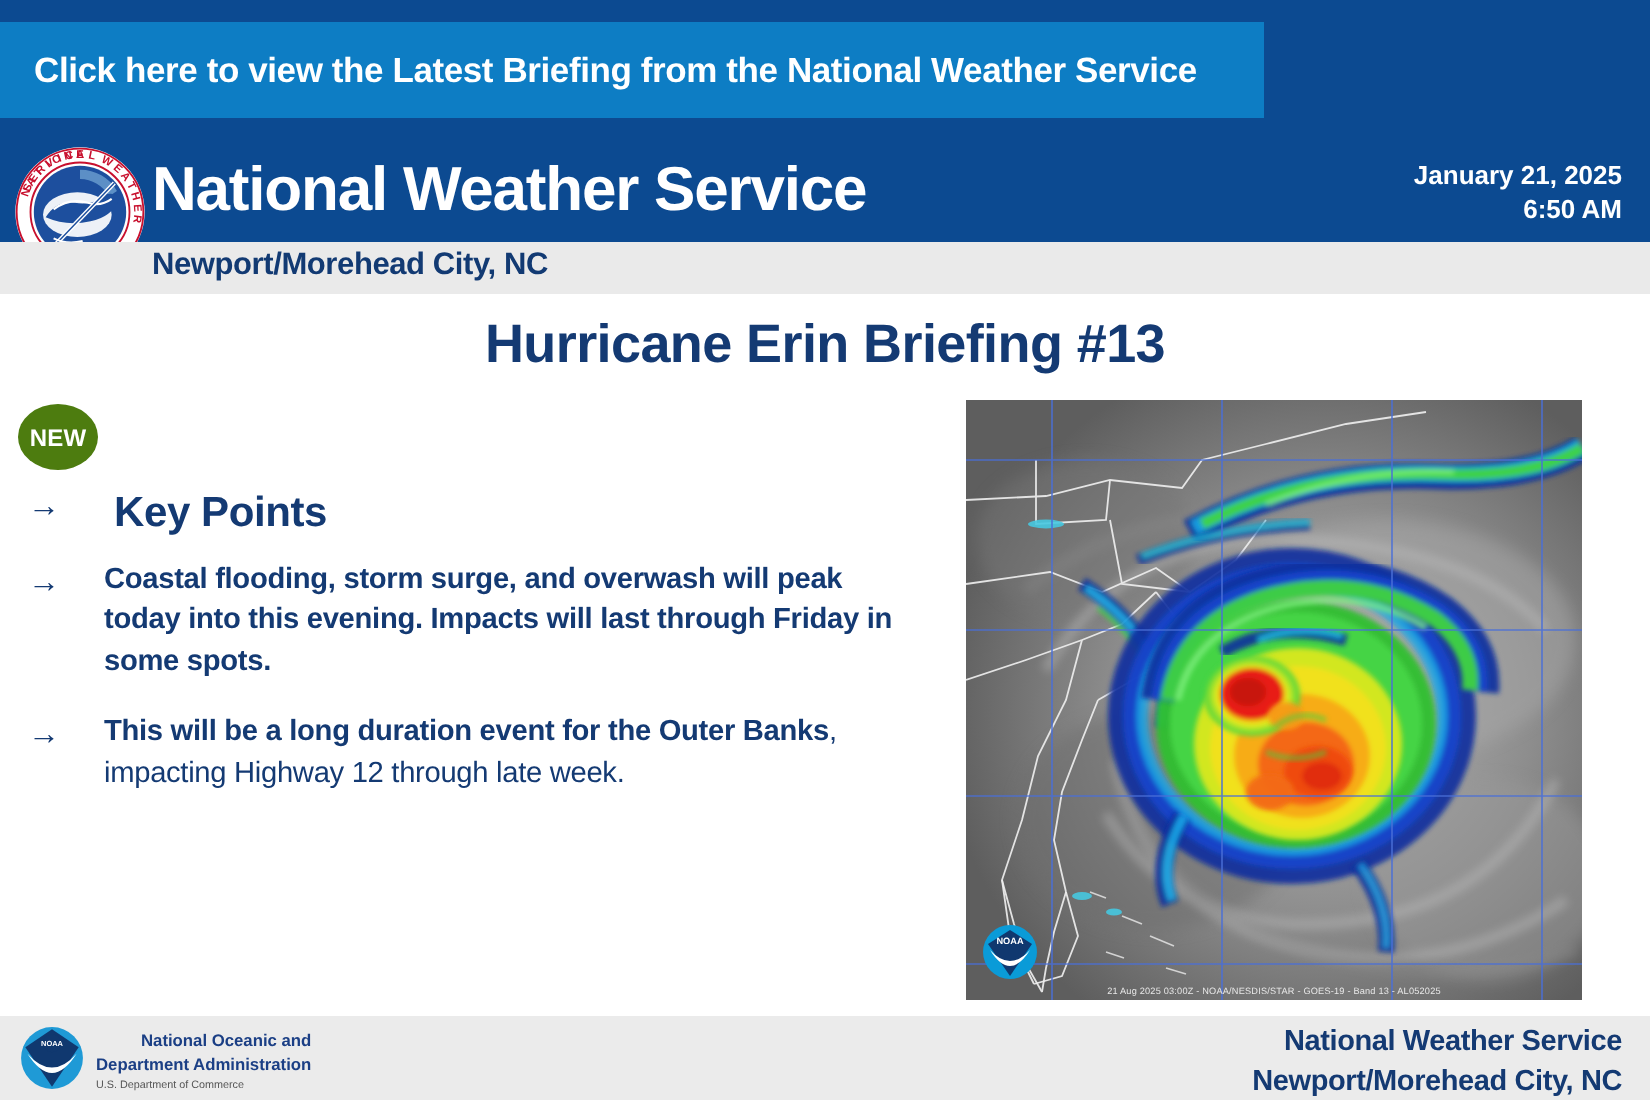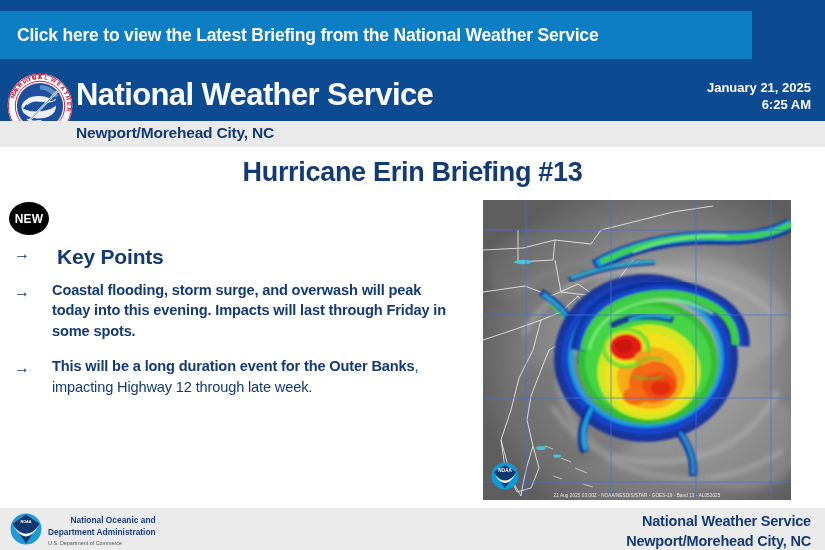--- a/index.html
+++ b/index.html
@@ -19,21 +19,21 @@
   .banner-strip {
     position: absolute;
     left: 0; top: 0;
     width: 825px;
     height: 68px;
     background: #0c4a91;
   }
   .banner-button {
     position: absolute;
     left: 0; top: 11px;
-    width: 752px;
+    width: 632px;
     height: 48px;
     background: #0d7dc4;
     display: flex;
     align-items: center;
   }
   .banner-button-label {
     color: #ffffff;
     font-size: 17.5px;
     font-weight: bold;
     letter-spacing: -0.2px;
@@ -105,21 +105,21 @@
     letter-spacing: -0.3px;
   }
 
   
   .new-badge {
     position: absolute;
     left: 9px; top: 202px;
     width: 40px;
     height: 33px;
     border-radius: 50%;
-    background: #000000;
+    background: #4d7c0f;
     color: #ffffff;
     font-size: 12px;
     font-weight: bold;
     display: flex;
     align-items: center;
     justify-content: center;
     letter-spacing: 0.1px;
   }
   .key-points-heading {
     position: absolute;
@@ -273,21 +273,21 @@
     <text transform="translate(50,50) rotate(159) translate(0,41) rotate(180)" text-anchor="middle">I</text>
     <text transform="translate(50,50) rotate(169) translate(0,41) rotate(180)" text-anchor="middle">C</text>
     <text transform="translate(50,50) rotate(180) translate(0,41) rotate(180)" text-anchor="middle">E</text>
   </g>
 </svg>
 
 <div class="nws-title">National Weather Service</div>
 
 <div class="nws-datetime">
   <div>January 21, 2025</div>
-  <div>6:25 AM</div>
+  <div>6:50 AM</div>
 </div>
 
 <div class="sub-band"></div>
 <div class="sub-band-label">Newport/Morehead City, NC</div>
 
 <div class="page-title">Hurricane Erin Briefing #13</div>
 
 <div class="new-badge">NEW</div>
 <div class="key-points-heading">Key Points</div>
 

